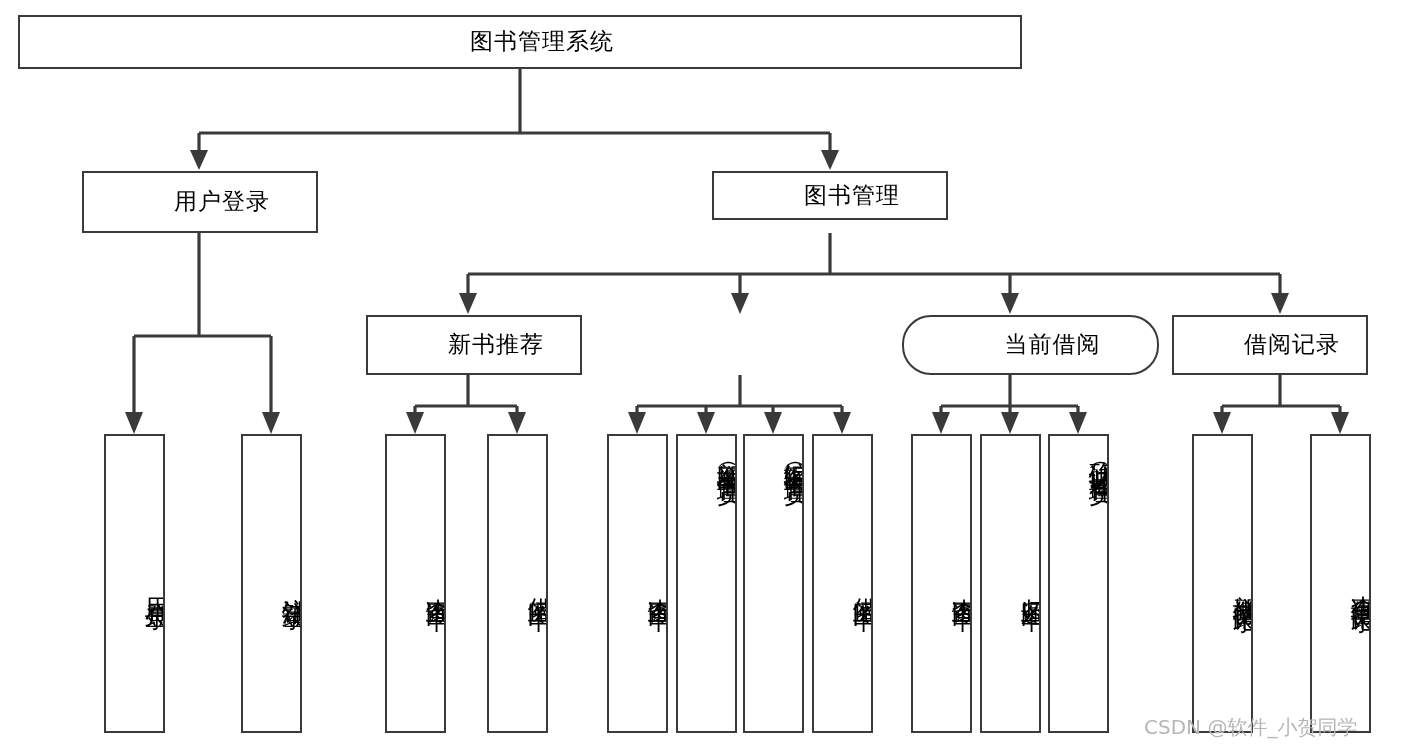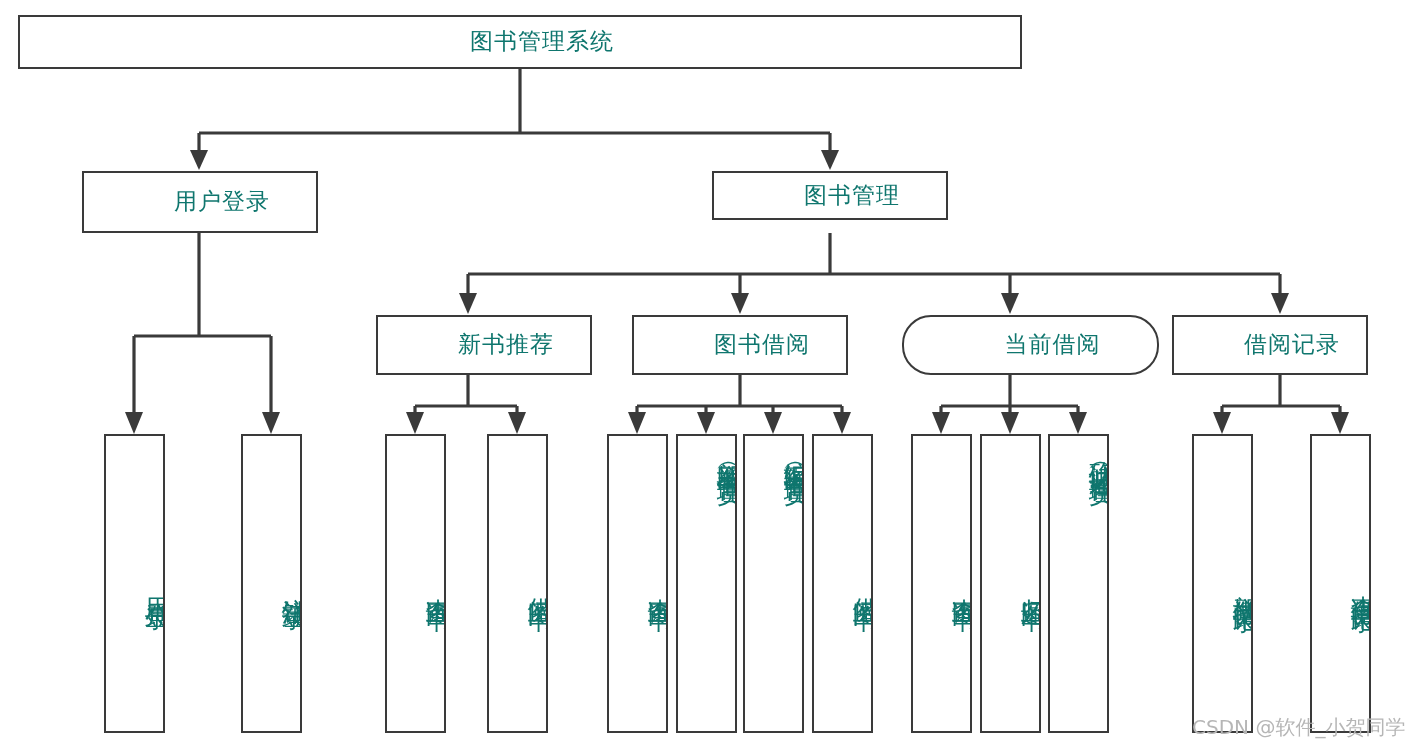--- a/index.html
+++ b/index.html
@@ -26,21 +26,21 @@
     height: 747px;
   }
   .node {
     position: absolute;
     box-sizing: border-box;
     border: 2.5px solid #3a3a3a;
     background: #ffffff;
     display: flex;
     align-items: center;
     justify-content: center;
-    color: #0f766e;
+    color: #000000;
     overflow: hidden;
     padding-left: 44px;
   }
   .node-label {
     display: block;
     text-align: center;
     line-height: 1.18;
     white-space: nowrap;
   }
   
@@ -167,27 +167,24 @@
   </div>
 
   <div class="node horiz" style="left:82px; top:171px; width:236px; height:62px;">
     <span class="node-label">用户登录</span>
   </div>
 
   <div class="node horiz" style="left:712px; top:171px; width:236px; height:49px;">
     <span class="node-label">图书管理</span>
   </div>
 
-  <div class="node horiz" style="left:376px; top:315px; width:216px; height:60px;">
+  <div class="node horiz" style="left:366px; top:315px; width:216px; height:60px;">
     <span class="node-label">新书推荐</span>
   </div>
 
-  <div class="node horiz" style="left:632px; top:315px; width:216px; height:60px;">
-    <span class="node-label">图书借阅</span>
-  </div>
 
   <div class="node horiz" style="left:902px; top:315px; width:257px; height:60px;border-radius:29px;">
     <span class="node-label">当前借阅</span>
   </div>
 
   <div class="node horiz" style="left:1172px; top:315px; width:196px; height:60px;">
     <span class="node-label">借阅记录</span>
   </div>
 
   <div class="node vert vcenter" style="left:104px; top:434px; width:61px; height:299px;">
@@ -235,15 +232,15 @@
   </div>
 
   <div class="node vert vcenter" style="left:1192px; top:434px; width:61px; height:299px;">
     <span class="node-label">新增借阅记录</span>
   </div>
 
   <div class="node vert vcenter" style="left:1310px; top:434px; width:61px; height:299px;">
     <span class="node-label">查询借阅记录</span>
   </div>
 
-  <div class="watermark" style="left:1192px; top:714px;">CSDN @软件_小贺同学</div>
+  <div class="watermark" style="left:1144px; top:714px;">CSDN @软件_小贺同学</div>
 
 </div>
 
 </body></html>

